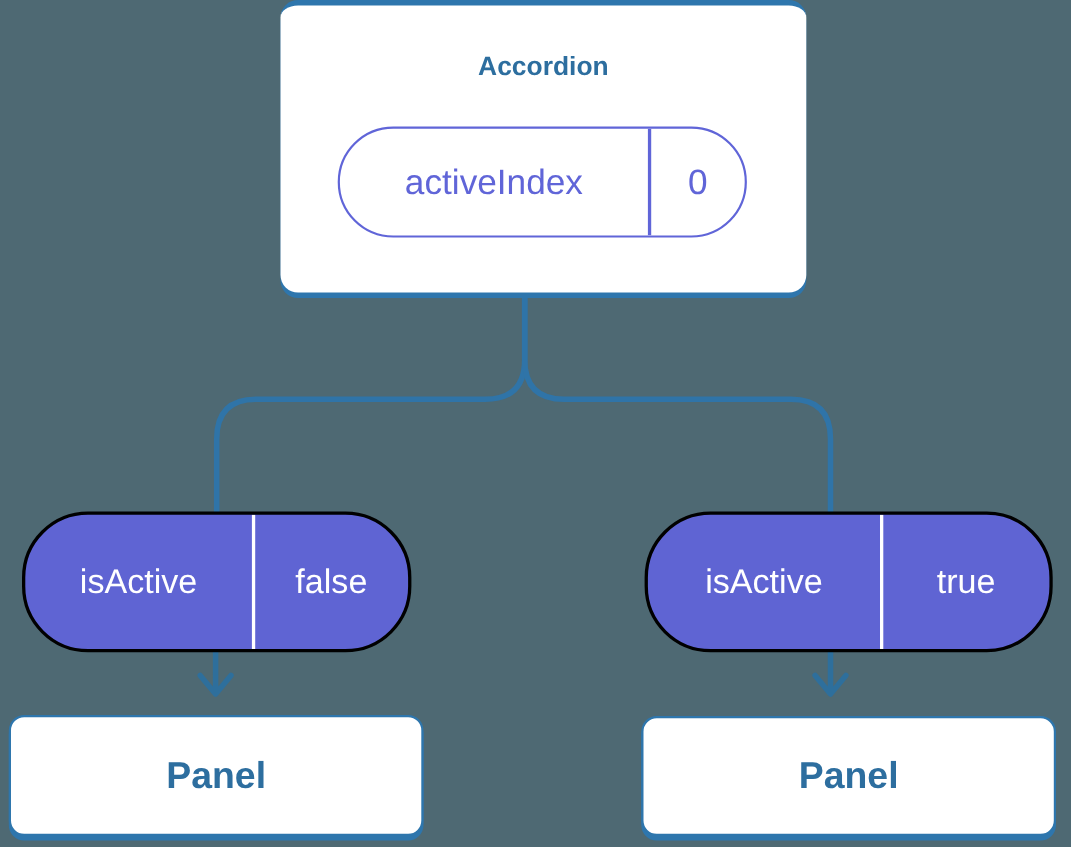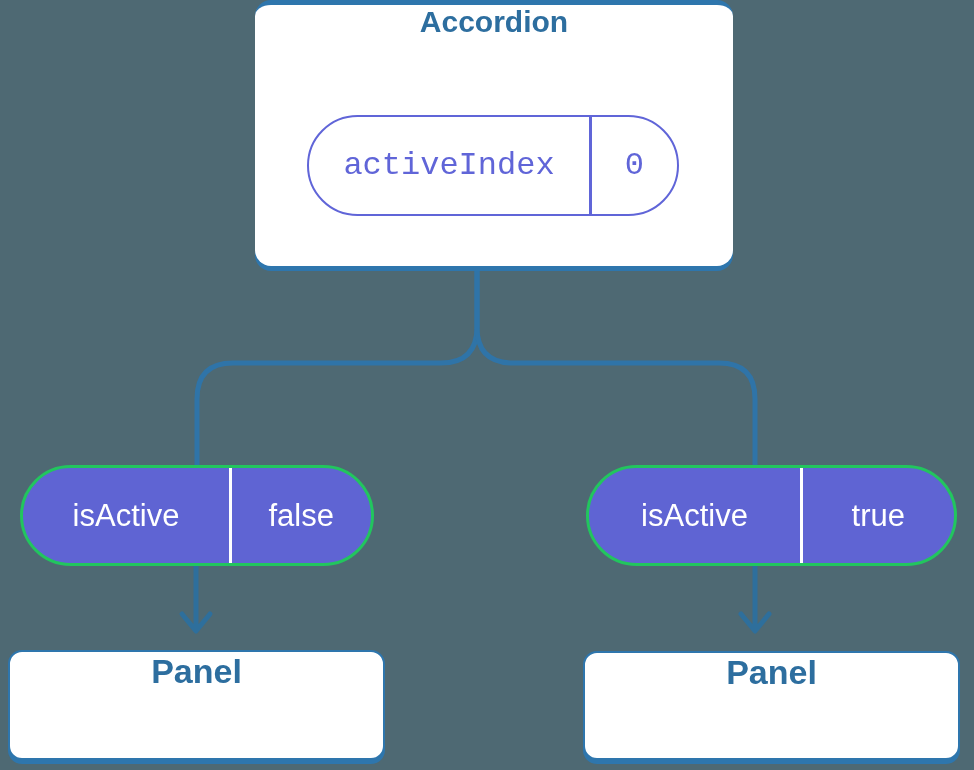--- a/index.html
+++ b/index.html
@@ -12,53 +12,53 @@
 
   
   .root-card {
     position:absolute; left:255px; top:0; width:478px; height:266px;
     background:#FFFFFF; border-radius:16px; z-index:2;
     border-top:5px solid #2E76AD;
     box-shadow:0 5px 0 #2E76AD;
     box-sizing:border-box;
   }
   .root-title {
-    text-align:center;
-    font-size:30px; font-weight:700; color:#2D6E9F;
+    margin-top:42px; text-align:center;
+    font-size:24px; font-weight:700; color:#2D6E9F;
   }
   .state-pill {
     position:absolute; left:52px; top:110px; width:372px; height:101px;
     border:2.5px solid #6065D8; border-radius:60px;
     display:flex; align-items:stretch; box-sizing:border-box;
-    color:#6065D8; font-size:32px; overflow:hidden; background:#FFFFFF;font-family:Liberation Mono, monospace;
+    color:#6065D8; font-size:32px; overflow:hidden; background:#FFFFFF;
   }
   .state-pill .name { width:280px; display:flex; align-items:center; justify-content:center; }
   .state-pill .vdiv { width:2.5px; background:#6065D8; }
   .state-pill .value { flex:1; display:flex; align-items:center; justify-content:center; }
 
   
   .prop-pill {
-    position:absolute; height:101px; background:#5F64D3;
-    border:3px solid #22c55e; border-radius:60px;
+    position:absolute; height:128px; background:#5F64D3;
+    border:3px solid #000000; border-radius:60px;
     display:flex; align-items:stretch; box-sizing:border-box;
     color:#FFFFFF; font-size:31px; overflow:hidden; z-index:2;
   }
   .prop-pill.left  { left:20px;  top:465px; width:354px; }
   .prop-pill.right { left:586px; top:465px; width:371px; }
   .prop-pill .name  { display:flex; align-items:center; justify-content:center; }
   .prop-pill.left  .name { width:206px; }
   .prop-pill.right .name { width:211px; }
   .prop-pill .vdiv { width:2.5px; background:#FFFFFF; }
   .prop-pill .value { flex:1; display:flex; align-items:center; justify-content:center; }
 
   
   .panel-card {
     position:absolute; background:#FFFFFF; border:2px solid #2E76AD;
     border-radius:14px; box-shadow:0 4px 0 #2E76AD; box-sizing:border-box;
-    display:flex; justify-content:center;
+    display:flex; align-items:center; justify-content:center;
     font-size:34px; font-weight:700; color:#2D6E9F; z-index:2;
   }
   .panel-card.left  { left:8px;   top:650px; width:377px; height:110px; }
   .panel-card.right { left:583px; top:651px; width:377px; height:109px; }
 </style>
 </head>
 <body>
 
 <div class="canvas">
 

